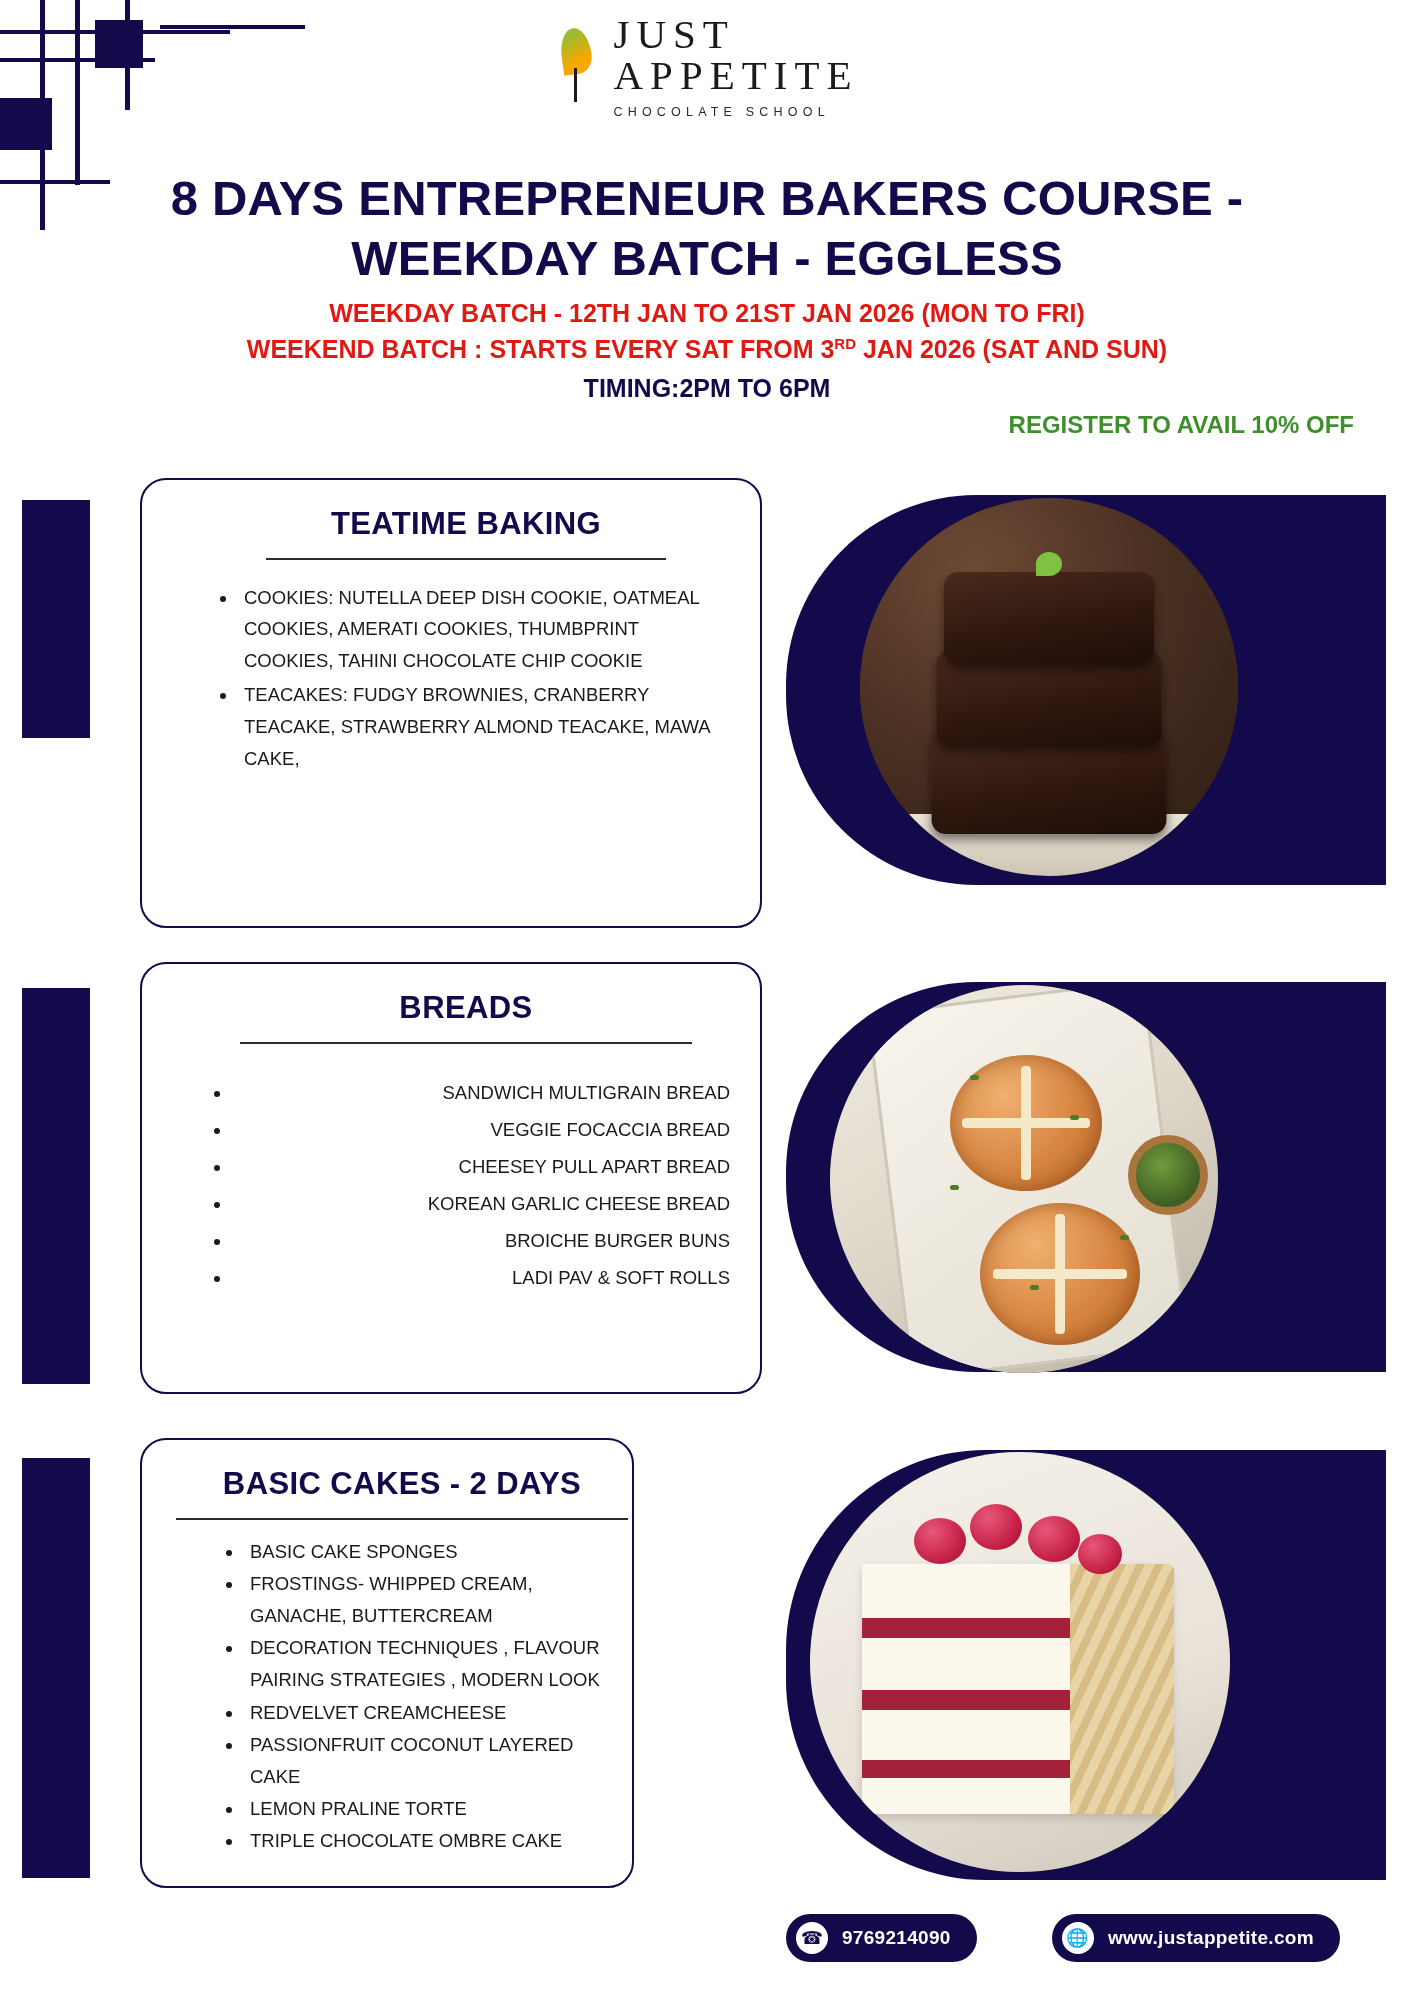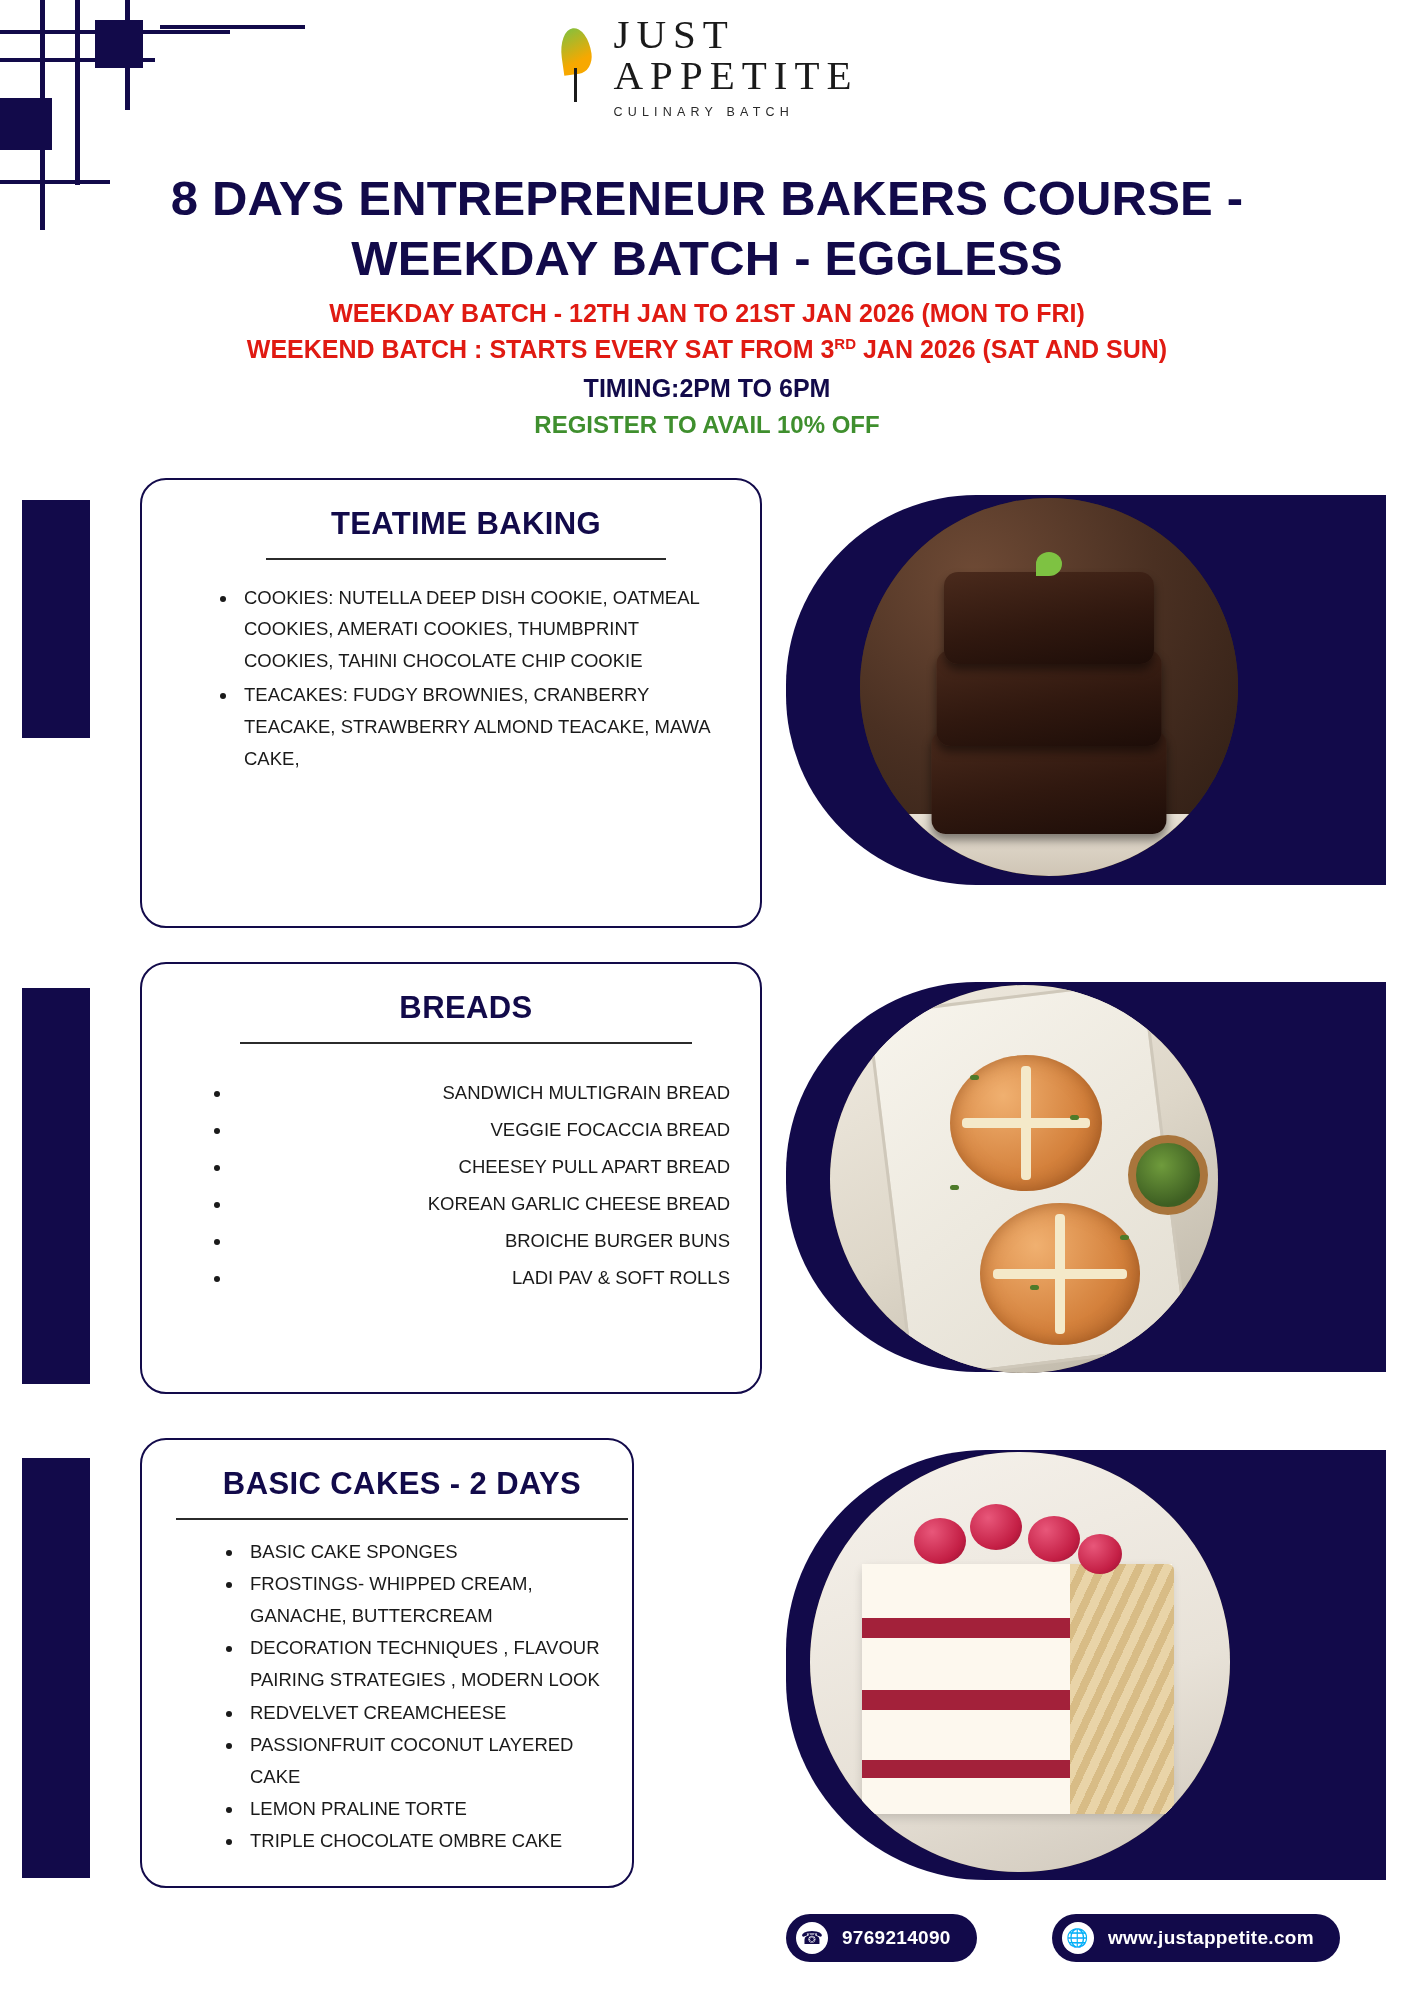--- a/index.html
+++ b/index.html
@@ -104,20 +104,21 @@
     font-size: 25px;
     font-weight: bold;
     line-height: 1.5;
     margin-top: 2px;
   }
   .sub-green {
     color: #3f8f2e;
     font-size: 24px;
     font-weight: bold;
     line-height: 1.5;
+    text-align: right;
   }
 
   
   .card {
     position: absolute;
     border: 2px solid #120a4a;
     border-radius: 26px;
     background: #ffffff;
     padding-left: 30px;
   }
@@ -323,21 +324,21 @@
 
   <div class="logo">
     <div class="logo-inner">
       <div class="logo-mark">
         <div class="logo-leaf"></div>
         <div class="logo-stem"></div>
       </div>
       <div class="logo-text">
         <div class="logo-line1">JUST</div>
         <div class="logo-line2">APPETITE</div>
-        <div class="logo-line3">CULINARY BATCH</div>
+        <div class="logo-line3">CHOCOLATE SCHOOL</div>
       </div>
     </div>
   </div>
 
   <div class="title">8 DAYS ENTREPRENEUR BAKERS COURSE - WEEKDAY BATCH - EGGLESS</div>
 
   <div class="subhead">
     <div class="sub-red">WEEKDAY BATCH -  12TH JAN TO 21ST JAN 2026 (MON TO FRI)</div>
     <div class="sub-red">
       <span>WEEKEND BATCH : STARTS EVERY SAT  FROM 3</span><sup>RD</sup><span> JAN 2026 (SAT AND SUN)</span>

